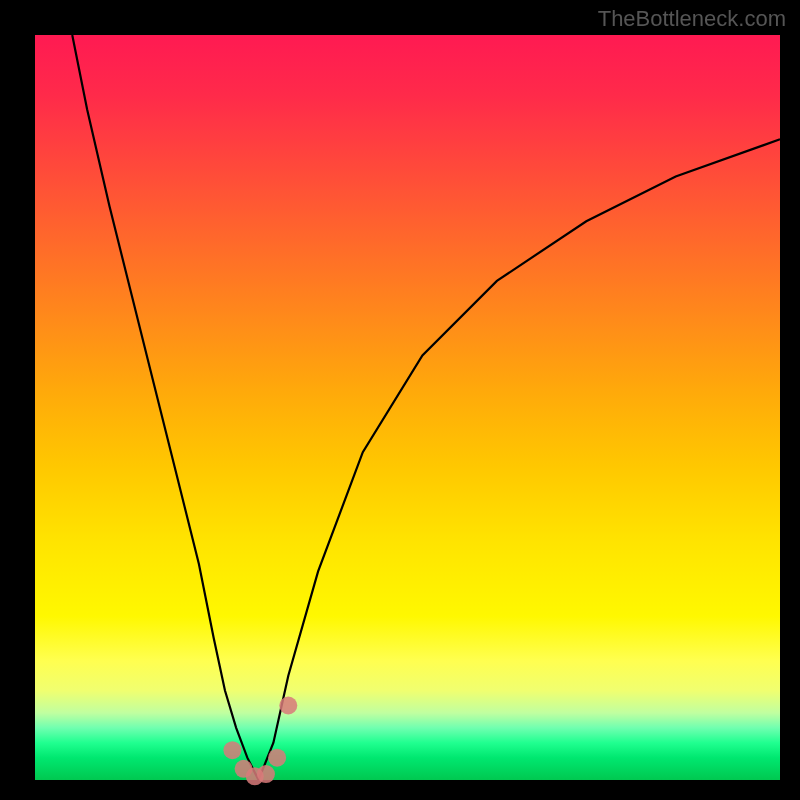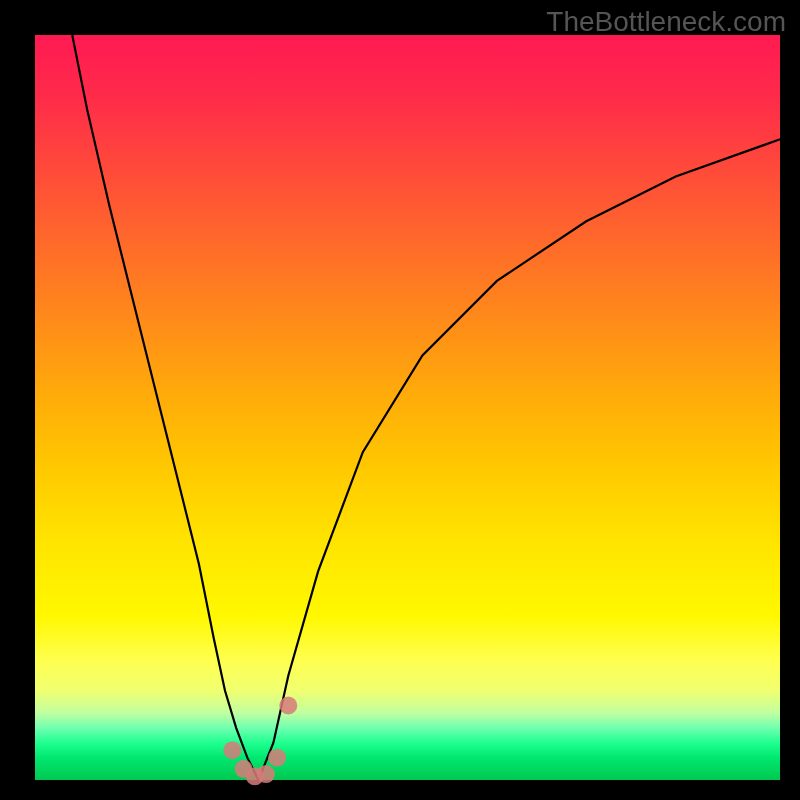--- a/index.html
+++ b/index.html
@@ -4,21 +4,21 @@
 <style>
   * { margin: 0; padding: 0; box-sizing: border-box; }
   html, body { width: 800px; height: 800px; overflow: hidden; }
   body { background: #000; font-family: Arial, sans-serif; position: relative; }
 
   .attribution {
     position: absolute;
     top: 6px;
     right: 14px;
     color: #555;
-    font-size: 28px;
+    font-size: 22px;
     font-weight: 400;
     z-index: 10;
   }
 
   .plot-area {
     position: absolute;
     left: 35px;
     top: 35px;
     width: 745px;
     height: 745px;

